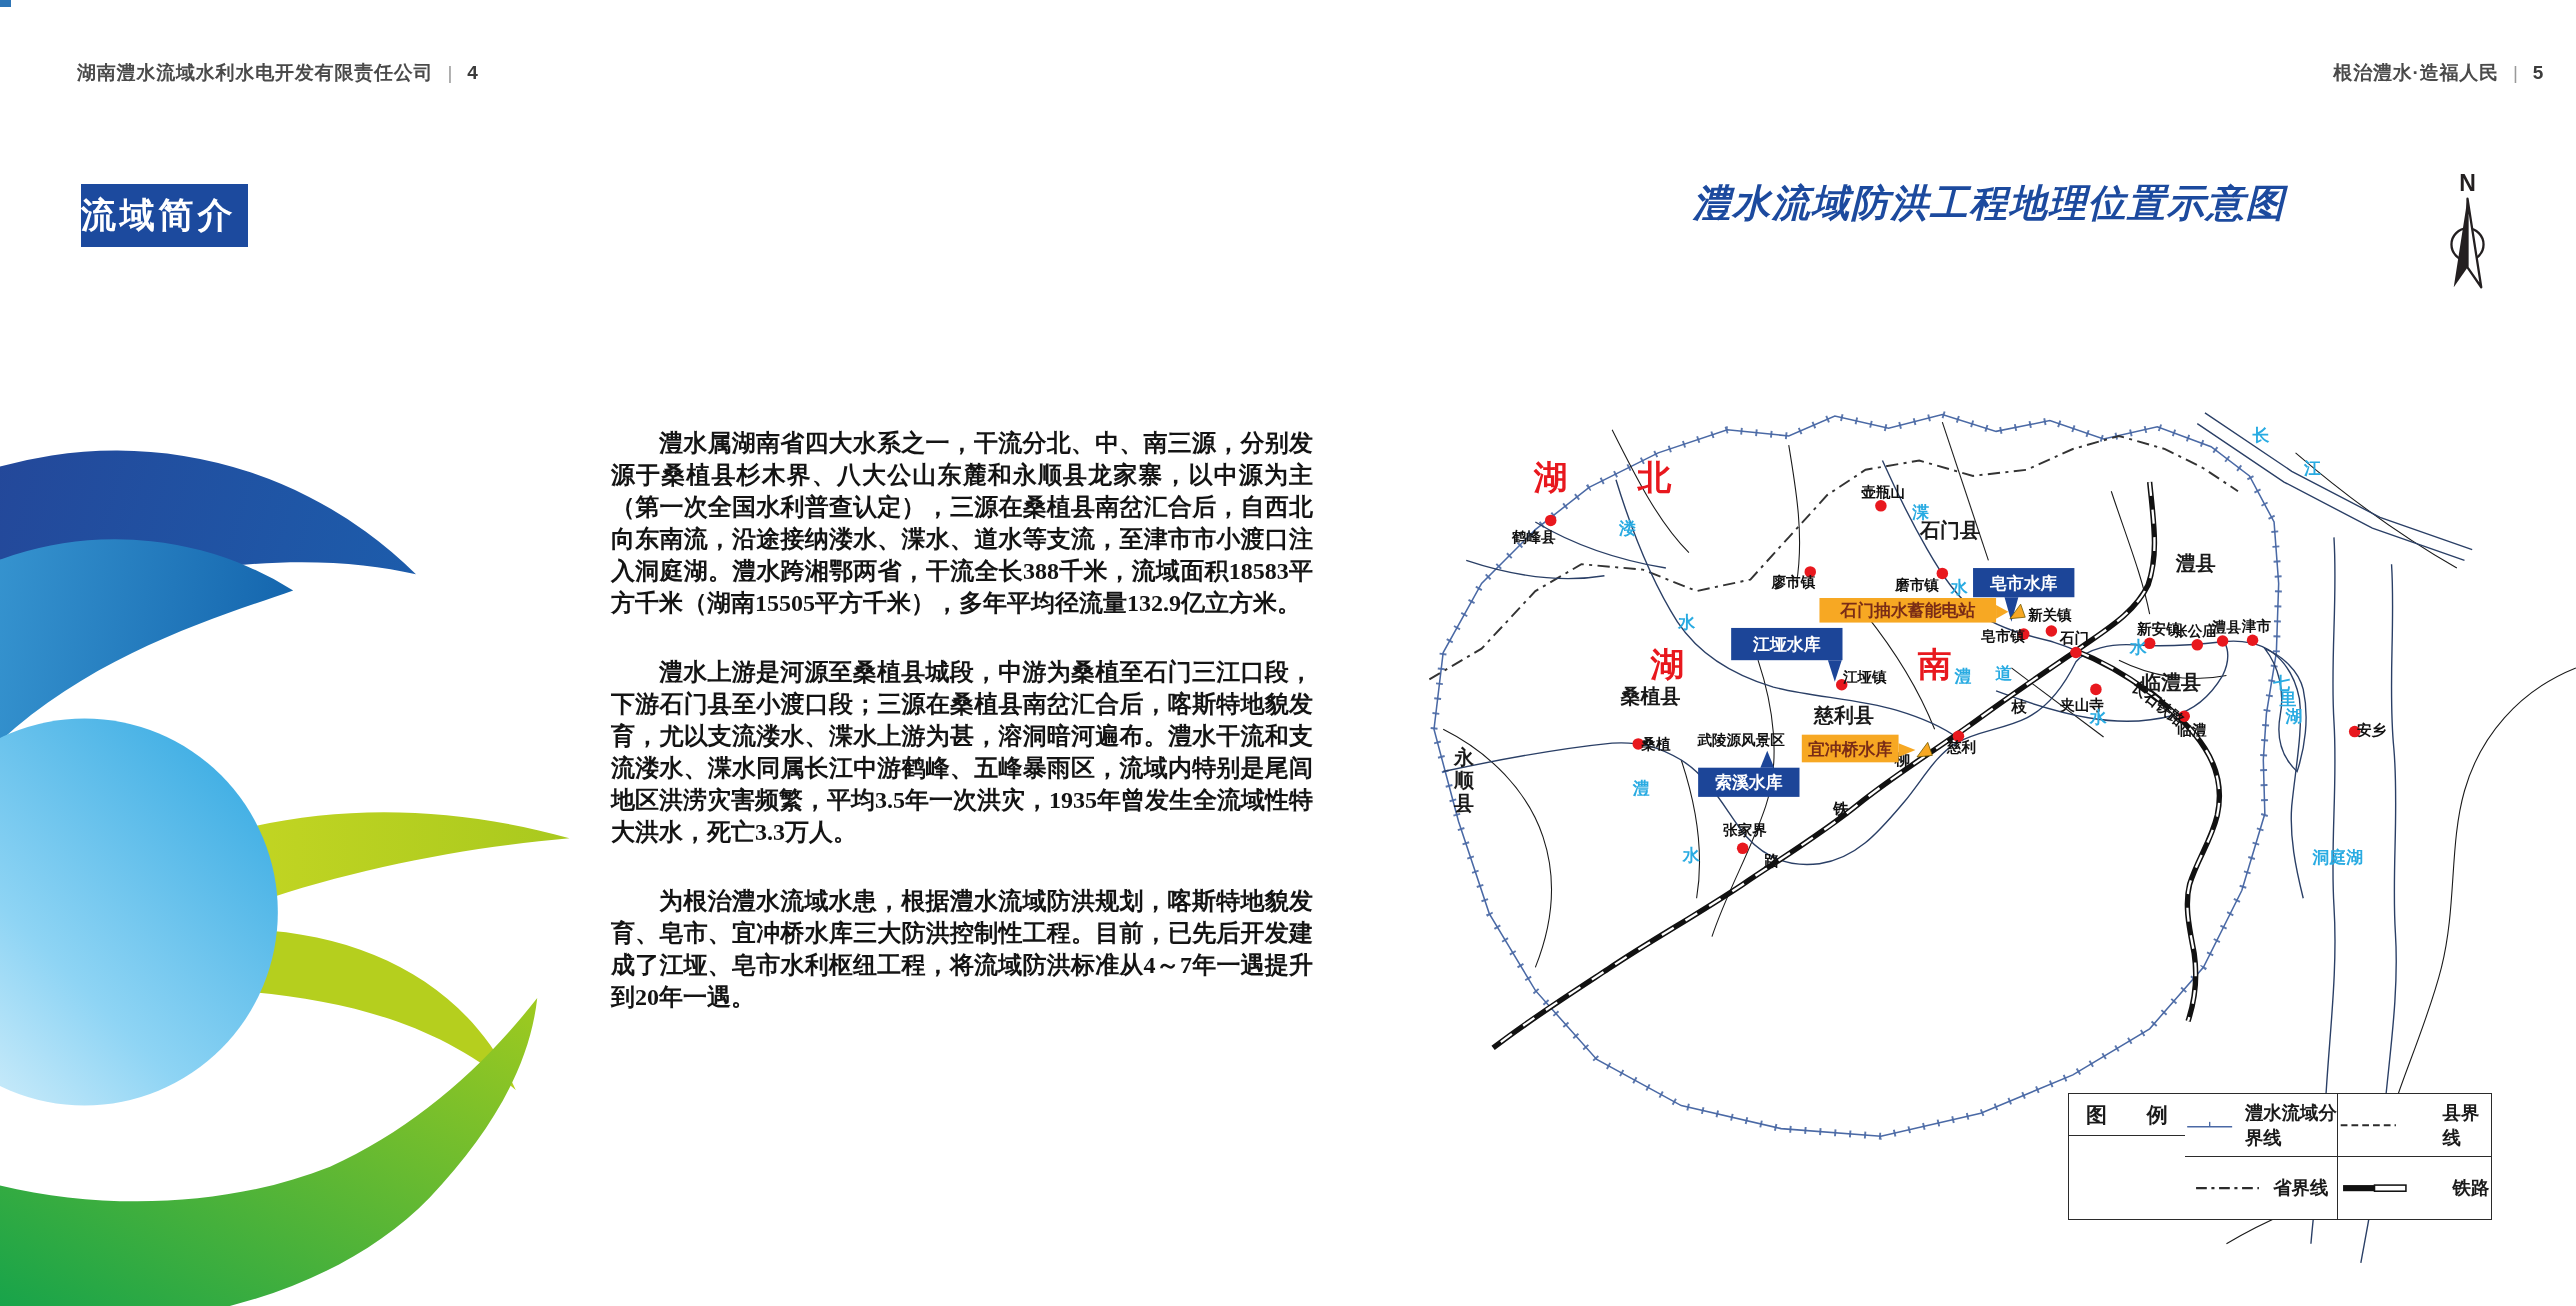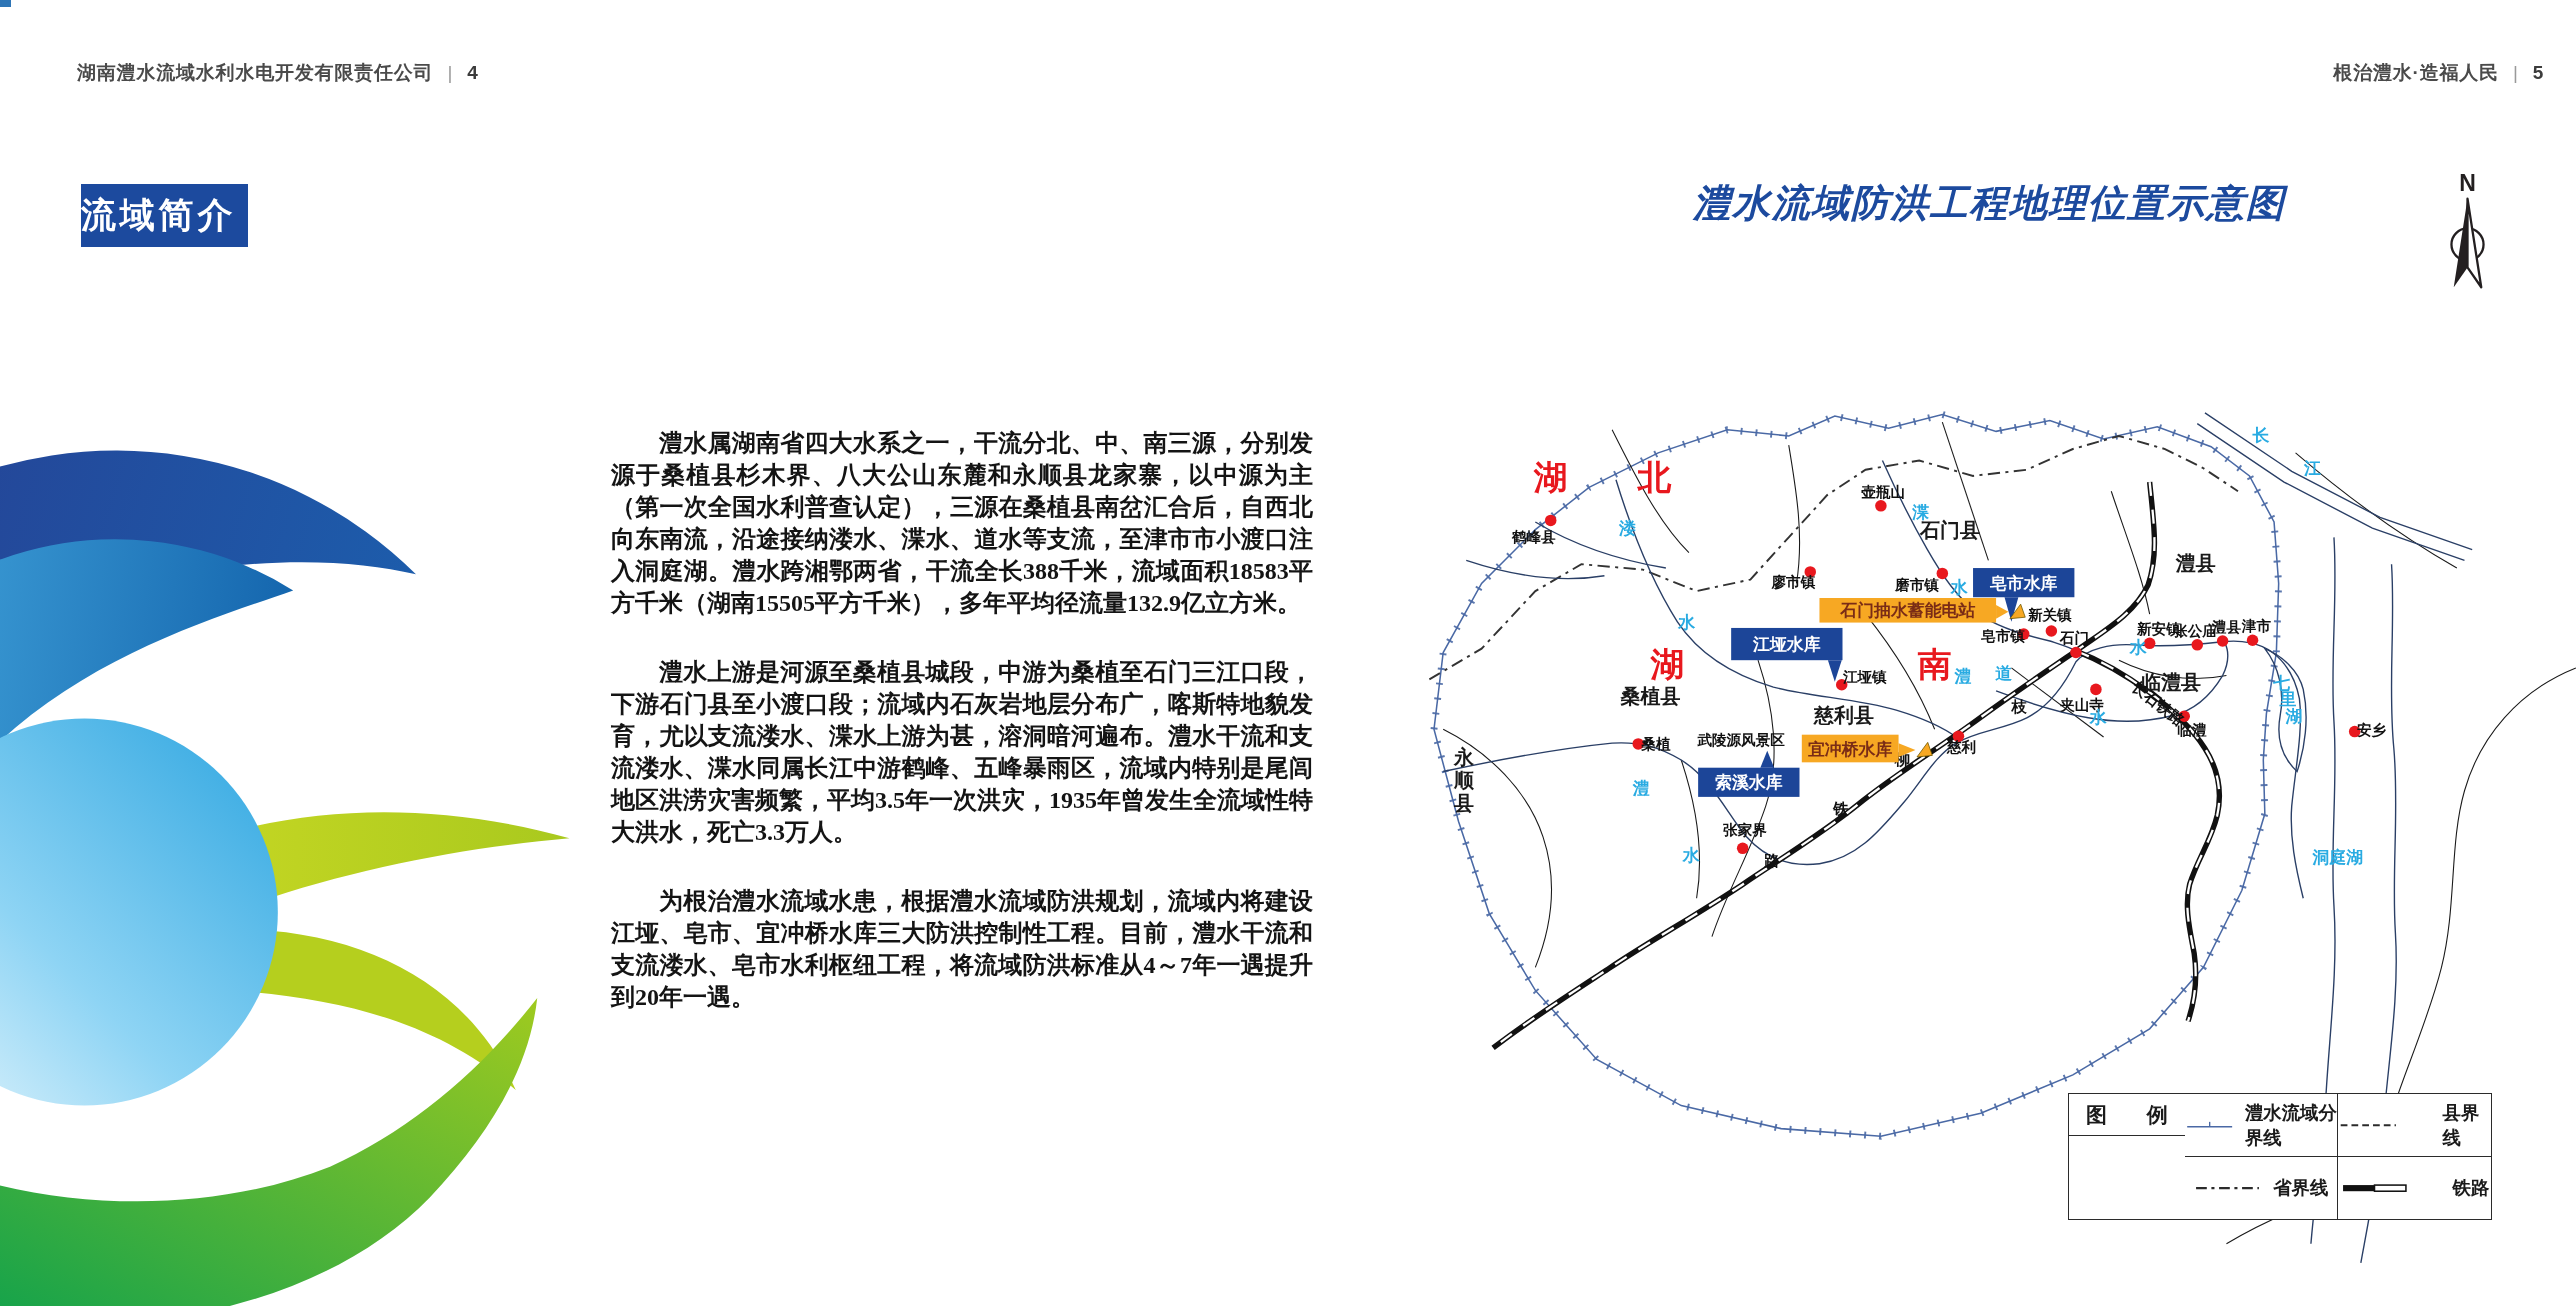--- a/index.html
+++ b/index.html
@@ -65,22 +65,22 @@
   <div class="hdr hdr-right">
     <span>根治澧水·造福人民</span><span class="sep">|</span><span class="pg">5</span>
   </div>
 
   <div class="section-chip">
     <span>流域简介</span>
   </div>
 
   <div class="bodytext">
     <p>澧水属湖南省四大水系之一，干流分北、中、南三源，分别发源于桑植县杉木界、八大公山东麓和永顺县龙家寨，以中源为主（第一次全国水利普查认定），三源在桑植县南岔汇合后，自西北向东南流，沿途接纳溇水、渫水、道水等支流，至津市市小渡口注入洞庭湖。澧水跨湘鄂两省，干流全长388千米，流域面积18583平方千米（湖南15505平方千米），多年平均径流量132.9亿立方米。</p>
-    <p>澧水上游是河源至桑植县城段，中游为桑植至石门三江口段，下游石门县至小渡口段；流域内石灰岩地层分布广，喀斯特地貌发育，尤以支流溇水、渫水上游为甚，溶洞暗河遍布。澧水干流和支流溇水、渫水同属长江中游鹤峰、五峰暴雨区，流域内特别是尾闾地区洪涝灾害频繁，平均3.5年一次洪灾，1935年曾发生全流域性特大洪水，死亡3.3万人。</p>
-    <p>为根治澧水流域水患，根据澧水流域防洪规划，流域内将建设江垭、皂市、宜冲桥水库三大防洪控制性工程。目前，澧水干流和支流溇水、皂市水利枢纽工程，将流域防洪标准从4～7年一遇提升到20年一遇。</p>
+    <p>澧水上游是河源至桑植县城段，中游为桑植至石门三江口段，下游石门县至小渡口段；三源在桑植县南岔汇合后，喀斯特地貌发育，尤以支流溇水、渫水上游为甚，溶洞暗河遍布。澧水干流和支流溇水、渫水同属长江中游鹤峰、五峰暴雨区，流域内特别是尾闾地区洪涝灾害频繁，平均3.5年一次洪灾，1935年曾发生全流域性特大洪水，死亡3.3万人。</p>
+    <p>为根治澧水流域水患，根据澧水流域防洪规划，喀斯特地貌发育、皂市、宜冲桥水库三大防洪控制性工程。目前，已先后开发建成了江垭、皂市水利枢纽工程，将流域防洪标准从4～7年一遇提升到20年一遇。</p>
   </div>
 
   <svg style="position:absolute;left:0;top:399px;" width="614" height="907" viewBox="0 0 800 1181">
     <defs>
       <linearGradient id="gNavy" x1="0" y1="0" x2="1" y2="0.2">
         <stop offset="0" stop-color="#283a8e"></stop>
           <stop offset="1" stop-color="#1d5cab"></stop>
       </linearGradient>
       <linearGradient id="gBlue" x1="0" y1="0" x2="1" y2="0.1">
         <stop offset="0" stop-color="#4db4e7"></stop>

